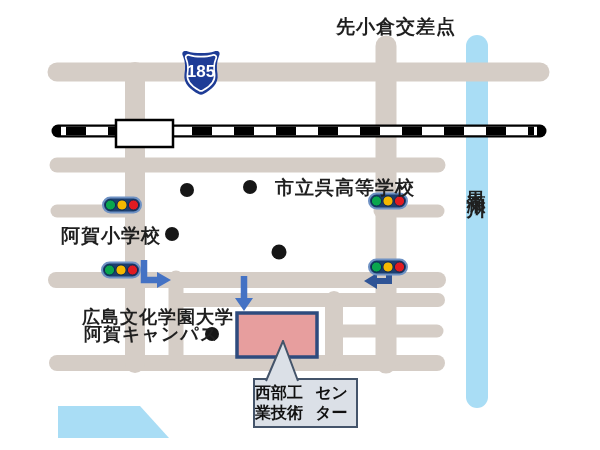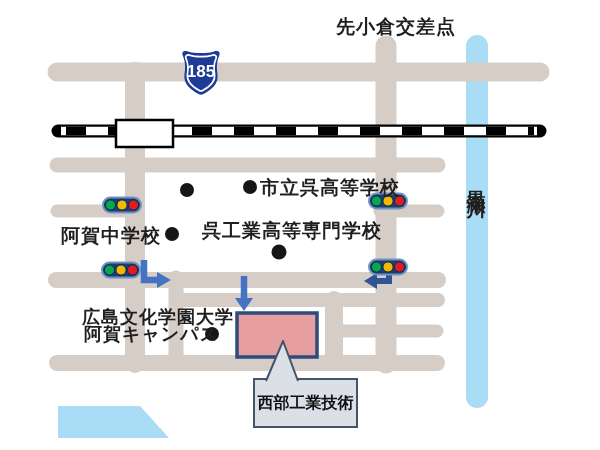--- a/index.html
+++ b/index.html
@@ -112,27 +112,27 @@
       <polygon points="235,298 253,298 244,311" class="arrow-blue-head"></polygon>
     </g>
 
     <use href="#traffic-light-def" x="122" y="205"></use>
     <use href="#traffic-light-def" x="388" y="201"></use>
     <use href="#traffic-light-def" x="121" y="270"></use>
     <use href="#traffic-light-def" x="388" y="267"></use>
   </svg>
 
   <div class="lbl fs19" style="left:336px;top:17px">先小倉交差点</div>
-  <div class="lbl fs19" style="left:260px;top:178px">市立呉高等学校</div>
-  <div class="lbl fs19" style="left:61px;top:226px">阿賀中学校</div>
-  <div class="lbl fs19" style="left:202px;top:221px">呉工業高等専門学校</div>
+  <div class="lbl fs19" style="left:275px;top:178px">市立呉高等学校</div>
+  <div class="lbl fs19" style="left:61px;top:226px">阿賀小学校</div>
   <div class="lbl fs18" style="left:82px;top:308px">広島文化学園大学</div>
   <div class="lbl fs18" style="left:84px;top:325px">阿賀キャンパス</div>
   <div class="lbl" id="river-label">黒瀬川</div>
 
   <div id="callout-box">
     <span>西部工業技術</span>
+    <span>センター</span>
   </div>
   <svg id="callout-pointer" width="34" height="42" viewBox="0 0 34 42">
     <path d="M1,41 L18,1 L33,41" fill="var(--callout-fill)" stroke="var(--callout-border)" stroke-width="2"></path>
   </svg>
 
 </div>
 
 </body></html>

